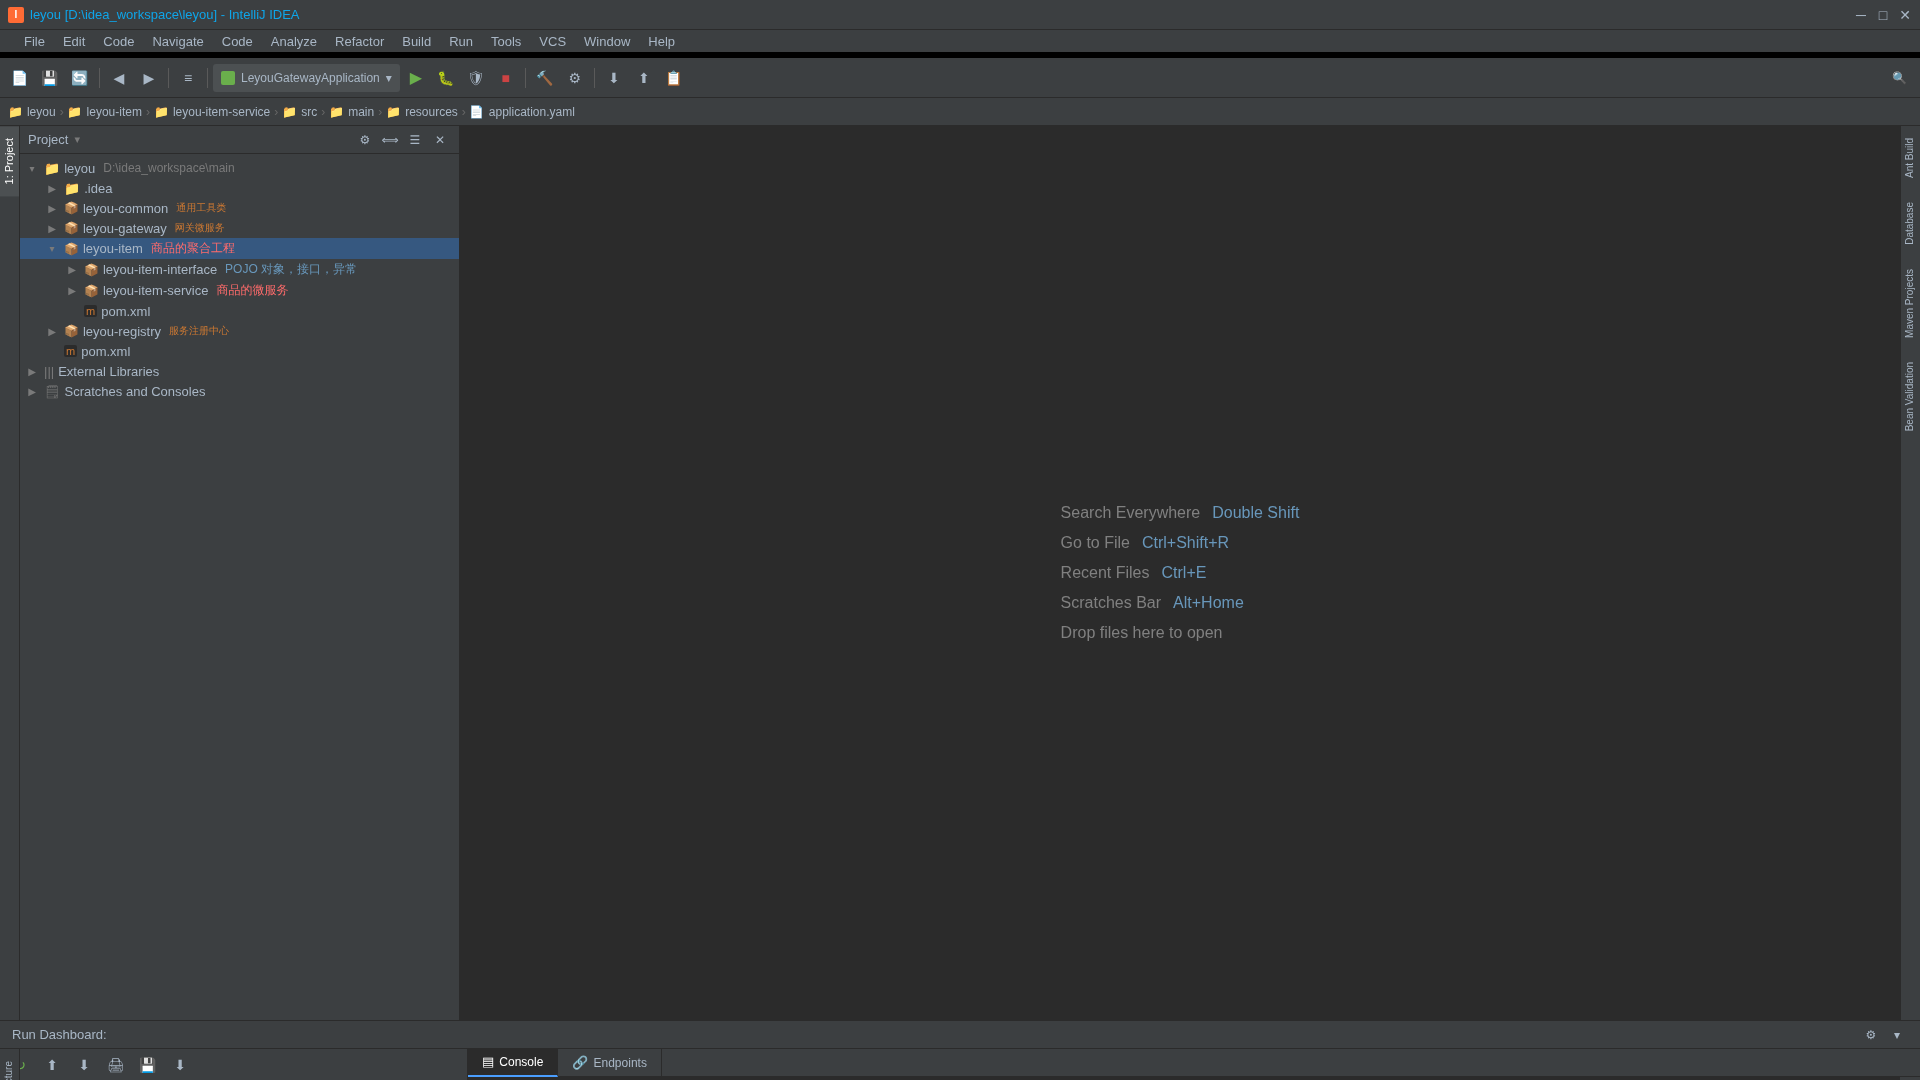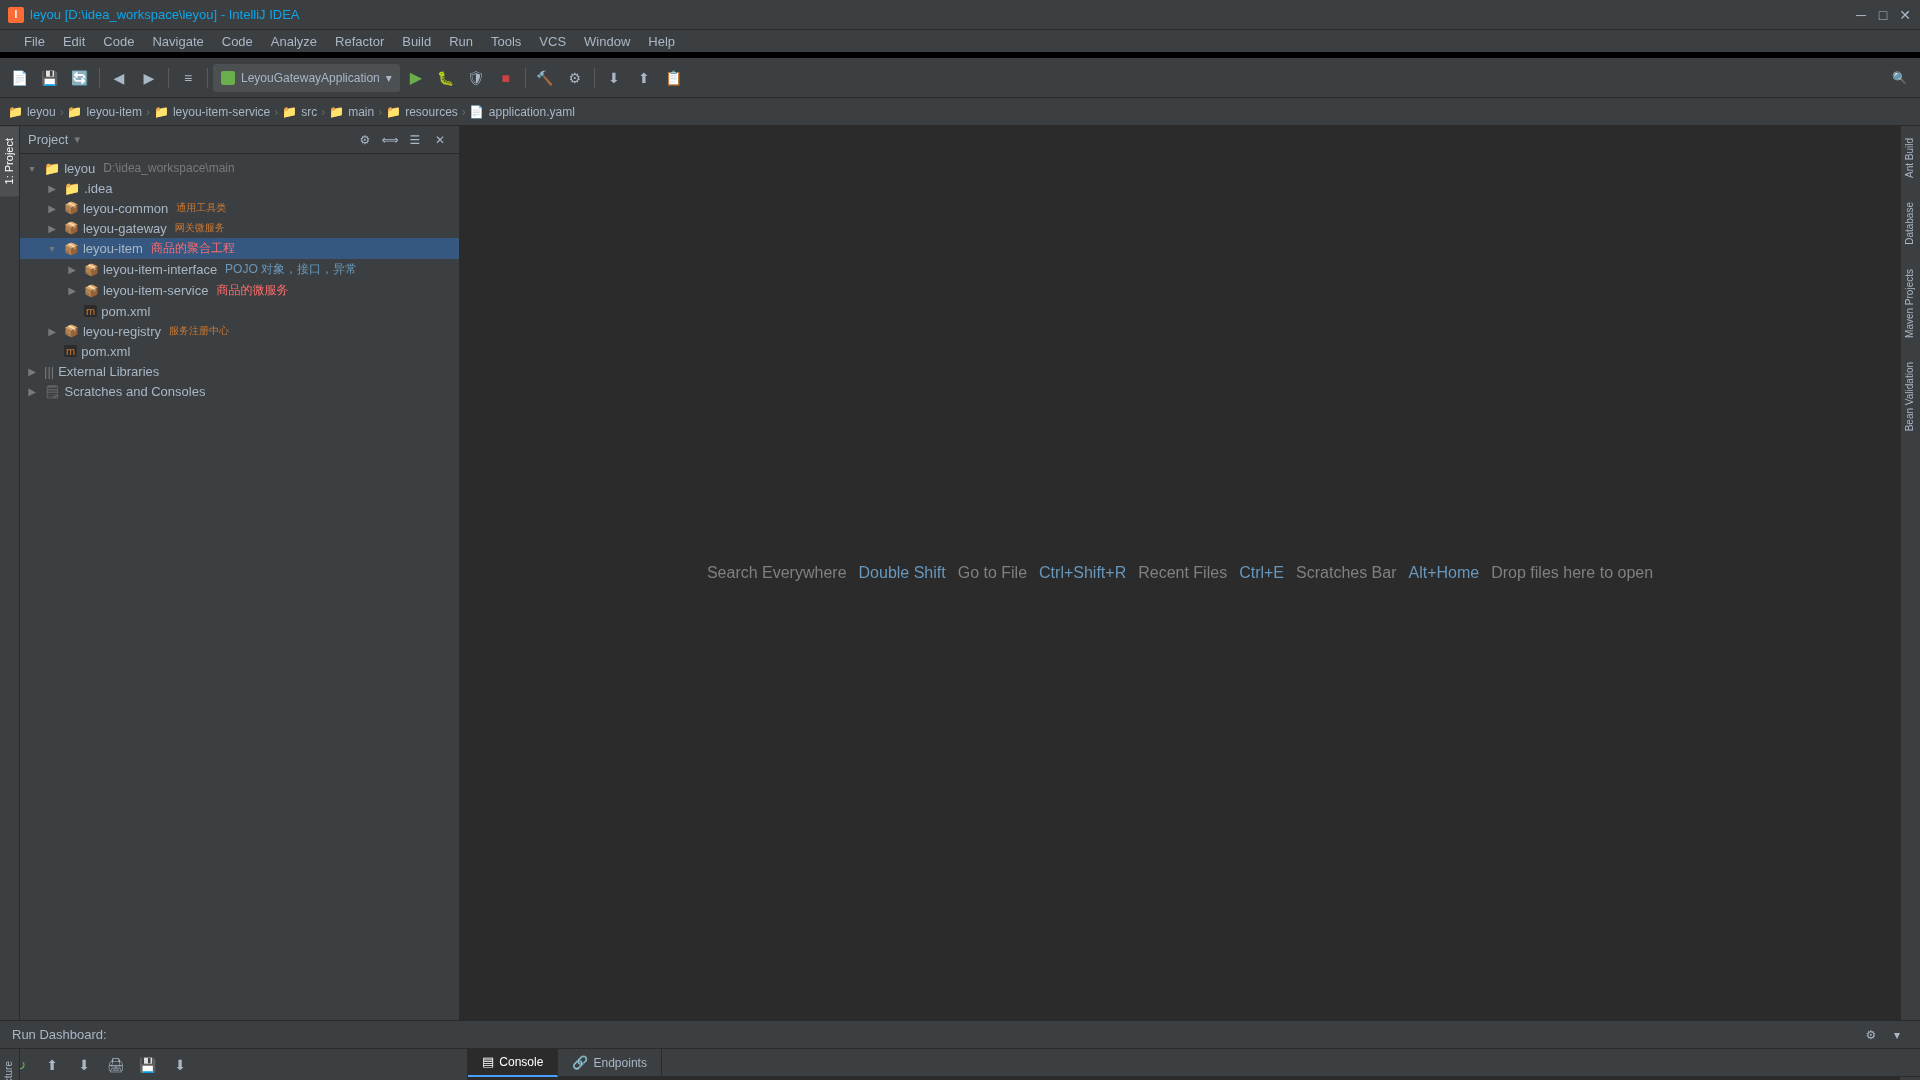--- a/index.html
+++ b/index.html
@@ -54,21 +54,21 @@
     .tree-arrow { width: 16px; height: 16px; display: flex; align-items: center; justify-content: center; font-size: 10px; color: #7a7a7a; flex-shrink: 0; }
     .tree-folder-icon { color: #7a9fc2; font-size: 13px; flex-shrink: 0; }
     .tree-label { color: #a9b7c6; font-size: 13px; white-space: nowrap; }
     .tree-label-path { color: #7a7a7a; font-size: 12px; margin-left: 4px; }
     .tree-label-cn { color: #cc7832; font-size: 10px; margin-left: 4px; }
     .tree-label-cn-red { color: #ff6b6b; font-size: 12px; margin-left: 4px; }
     .tree-label-cn-blue { color: #6897bb; font-size: 12px; margin-left: 4px; }
 
     
     .editor-area { flex: 1; background: #2b2b2b; display: flex; align-items: center; justify-content: center; position: relative; }
-    .editor-hint-area { display: flex; flex-direction: row; gap: 12px; }
+    .editor-hint-area { display: flex; flex-direction: column; gap: 12px; }
     .hint-line { display: flex; align-items: center; gap: 12px; font-size: 16px; }
     .hint-label { color: #808080; }
     .hint-shortcut { color: #6897bb; }
 
     
     .right-sidebar { width: 20px; background: #3c3f41; border-left: 1px solid #2b2b2b; display: flex; flex-direction: column; }
 
     
     .bottom-panel { height: calc(28px + 200px + 32px); border-top: 1px solid #2b2b2b; display: flex; flex-direction: column; }
     .bottom-panel-header { height: 28px; background: #3c3f41; display: flex; align-items: center; padding: 0 12px; border-bottom: 1px solid #2b2b2b; gap: 6px; }

